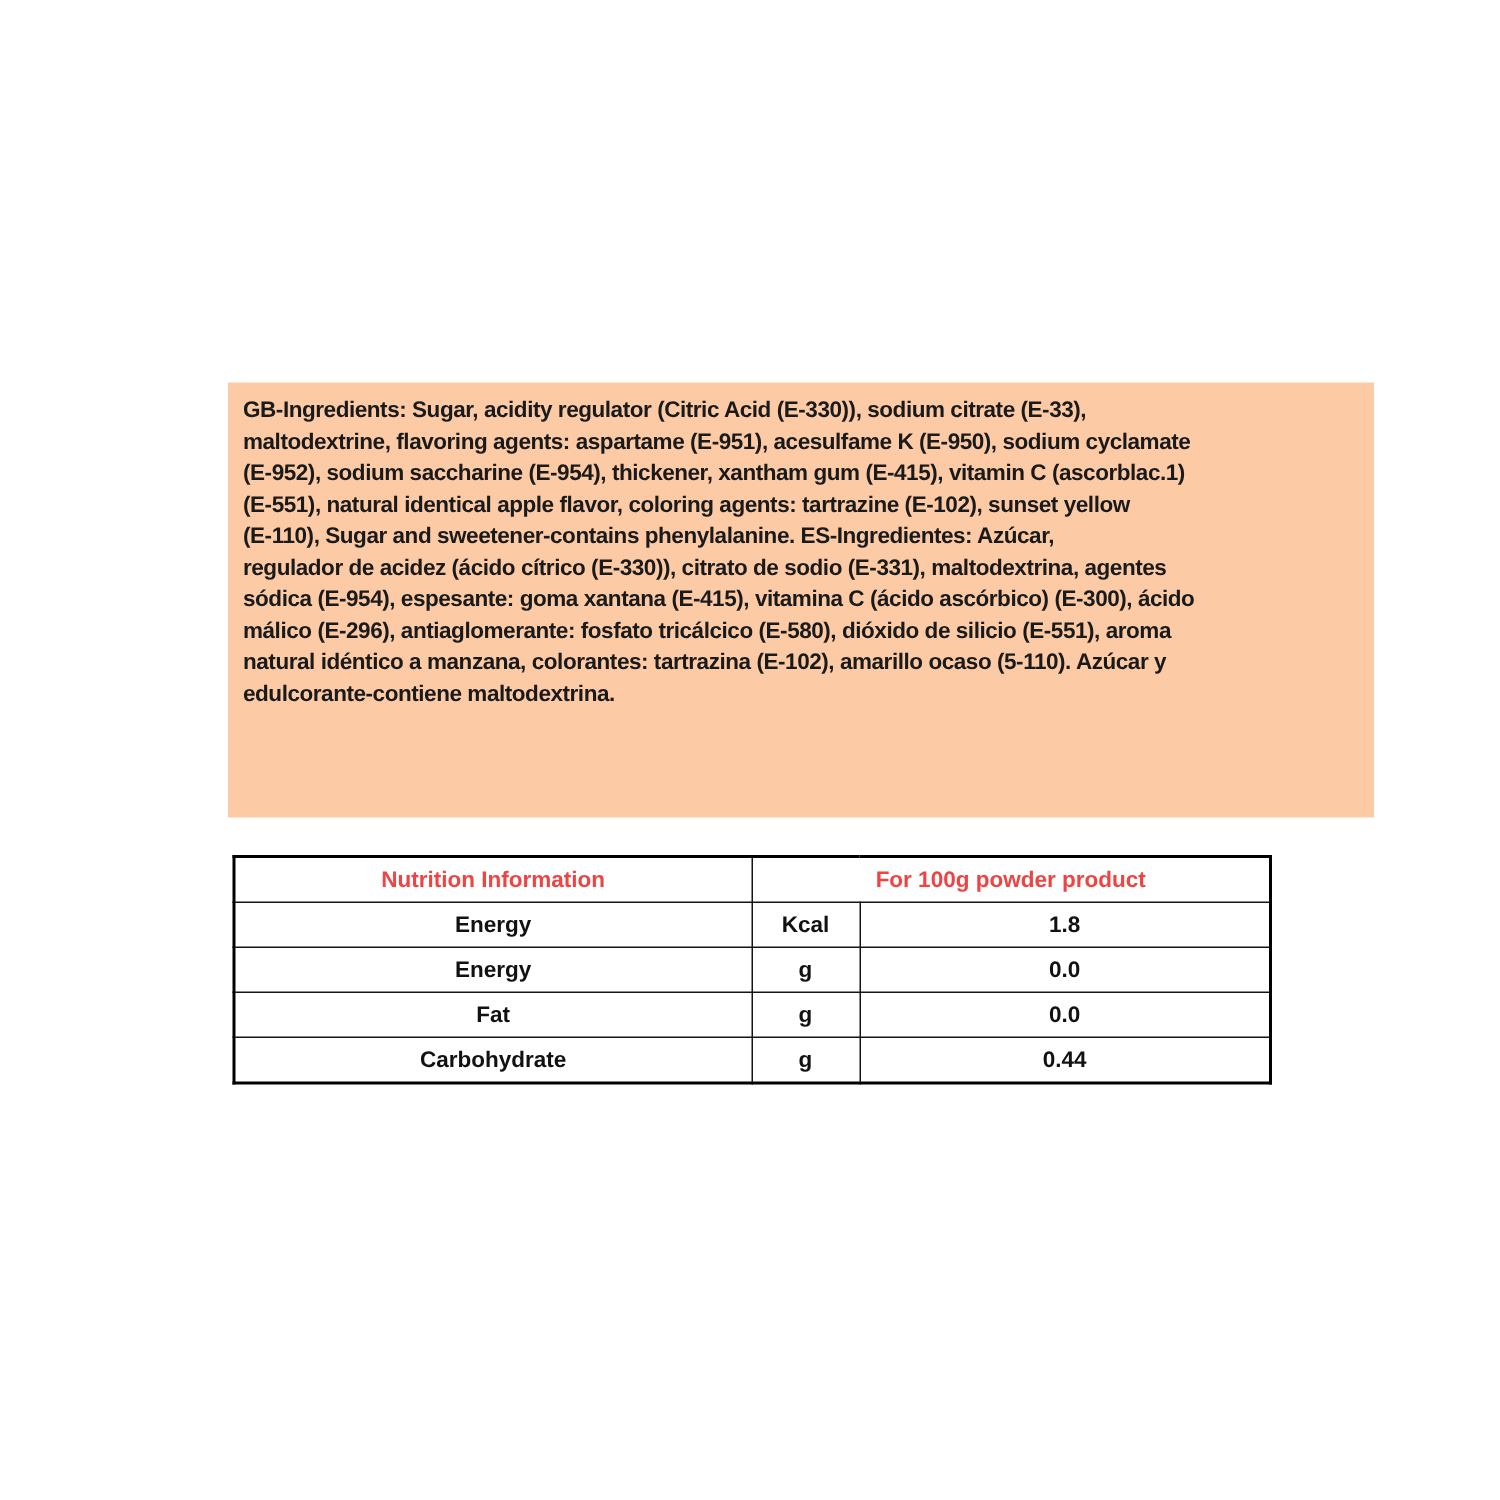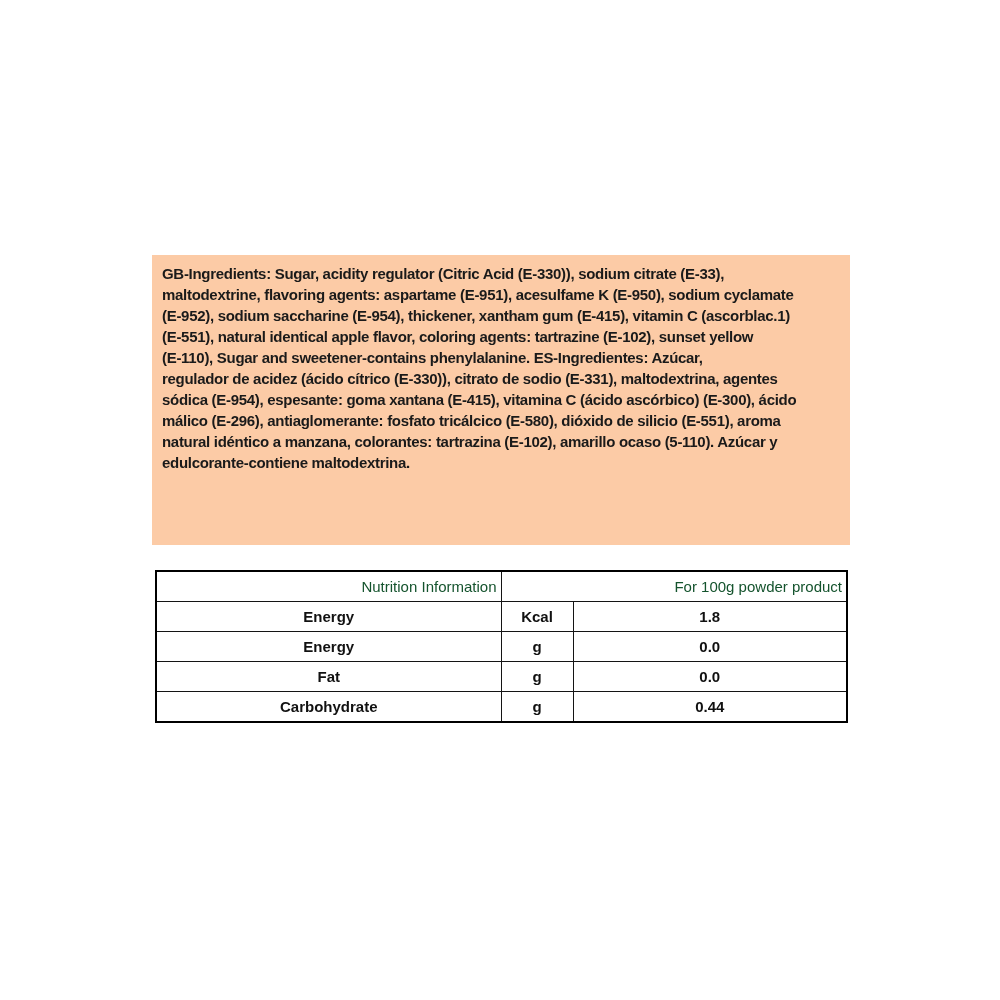--- a/index.html
+++ b/index.html
@@ -14,21 +14,21 @@
     font-family: "Liberation Sans", sans-serif;
     color: #111111;
     overflow: hidden;
   }
 
   
   .ingredients-panel {
     position: absolute;
     left: 152px;
     top: 255px;
-    width: 698px;
+    width: 764px;
     height: 290px;
     box-sizing: border-box;
     padding: 8px 10px 0 10px;
     background: #FCCBA6;
   }
   .ingredients-line {
     font-size: 15px;
     line-height: 21px;
     font-weight: 700;
     letter-spacing: -0.3px;
@@ -51,23 +51,22 @@
   .nutrition-table td {
     border: 1.5px solid #141414;
     height: 29px;
     padding: 0 4px;
     text-align: center;
     vertical-align: middle;
     font-size: 15px;
     overflow: hidden;
   }
   .nutrition-table th {
-    font-weight: 400;
-    color: #14532d;
-    text-align: right;
+    font-weight: 700;
+    color: #ef4444;
   }
   .nutrition-table td {
     font-weight: 700;
     color: #111111;
   }
   col.col-nutrient { width: 345px; }
   col.col-unit     { width: 72px;  }
   col.col-value    { width: 274px; }
 </style>
 </head>

